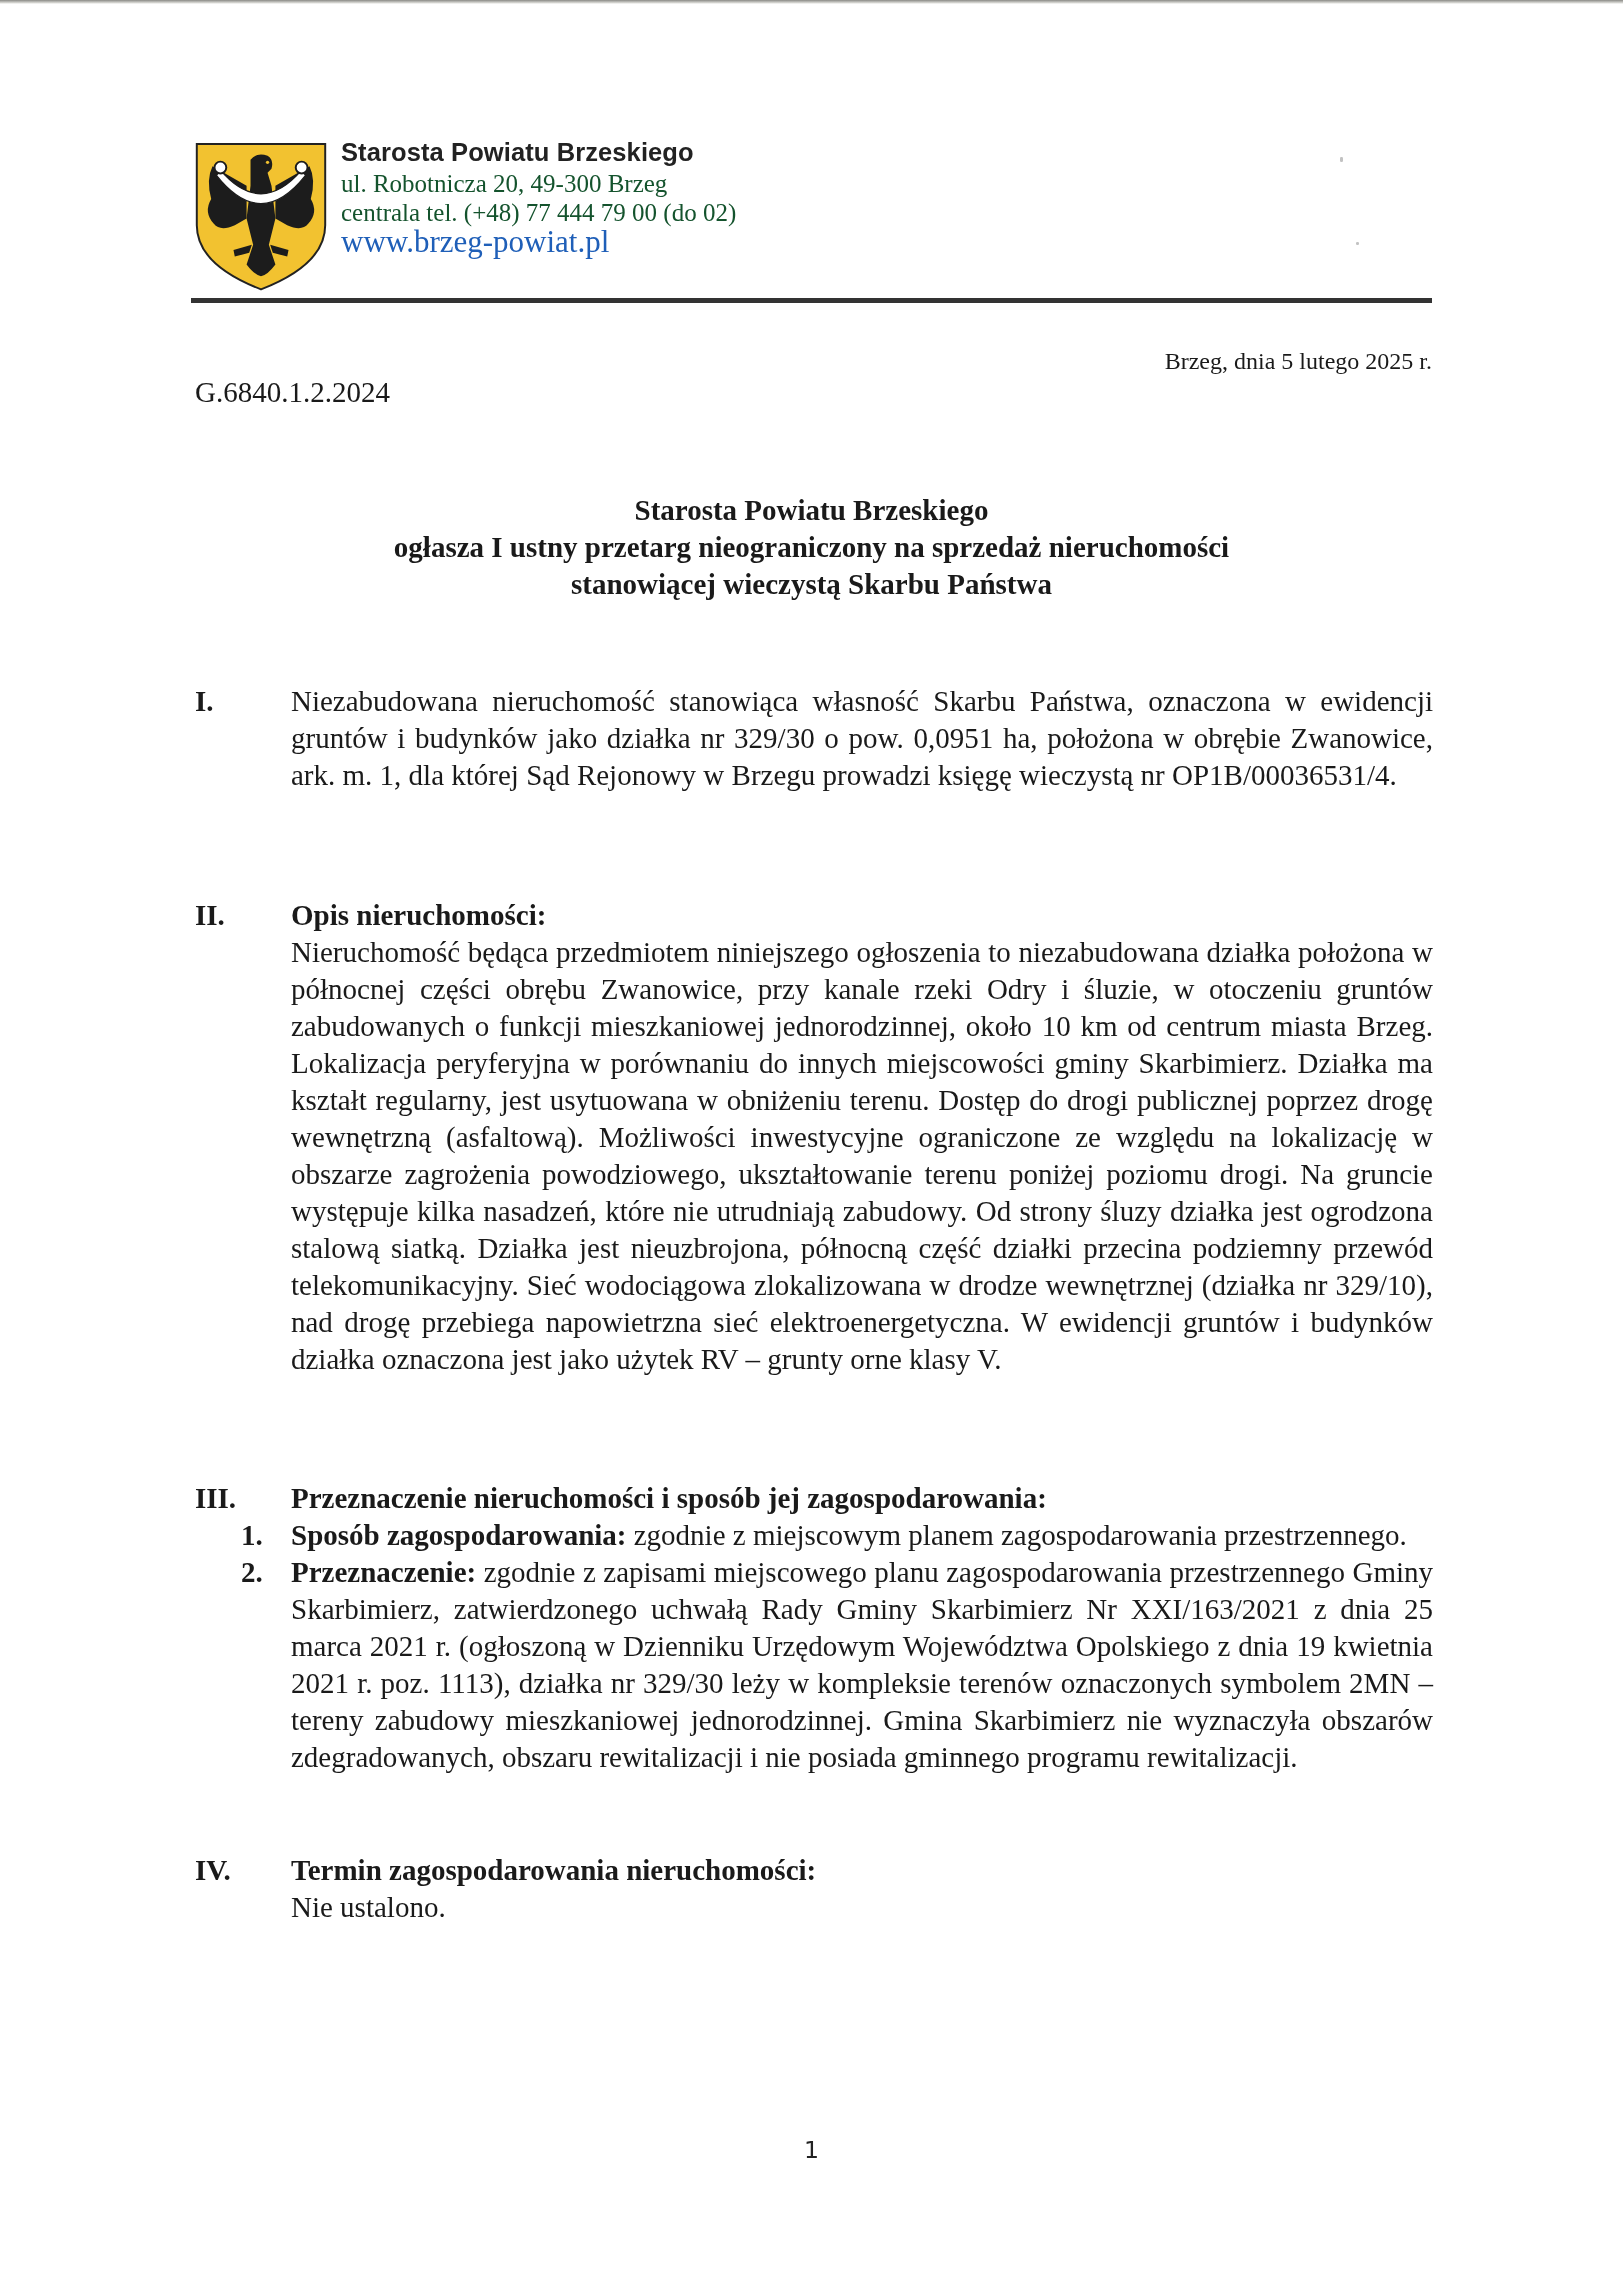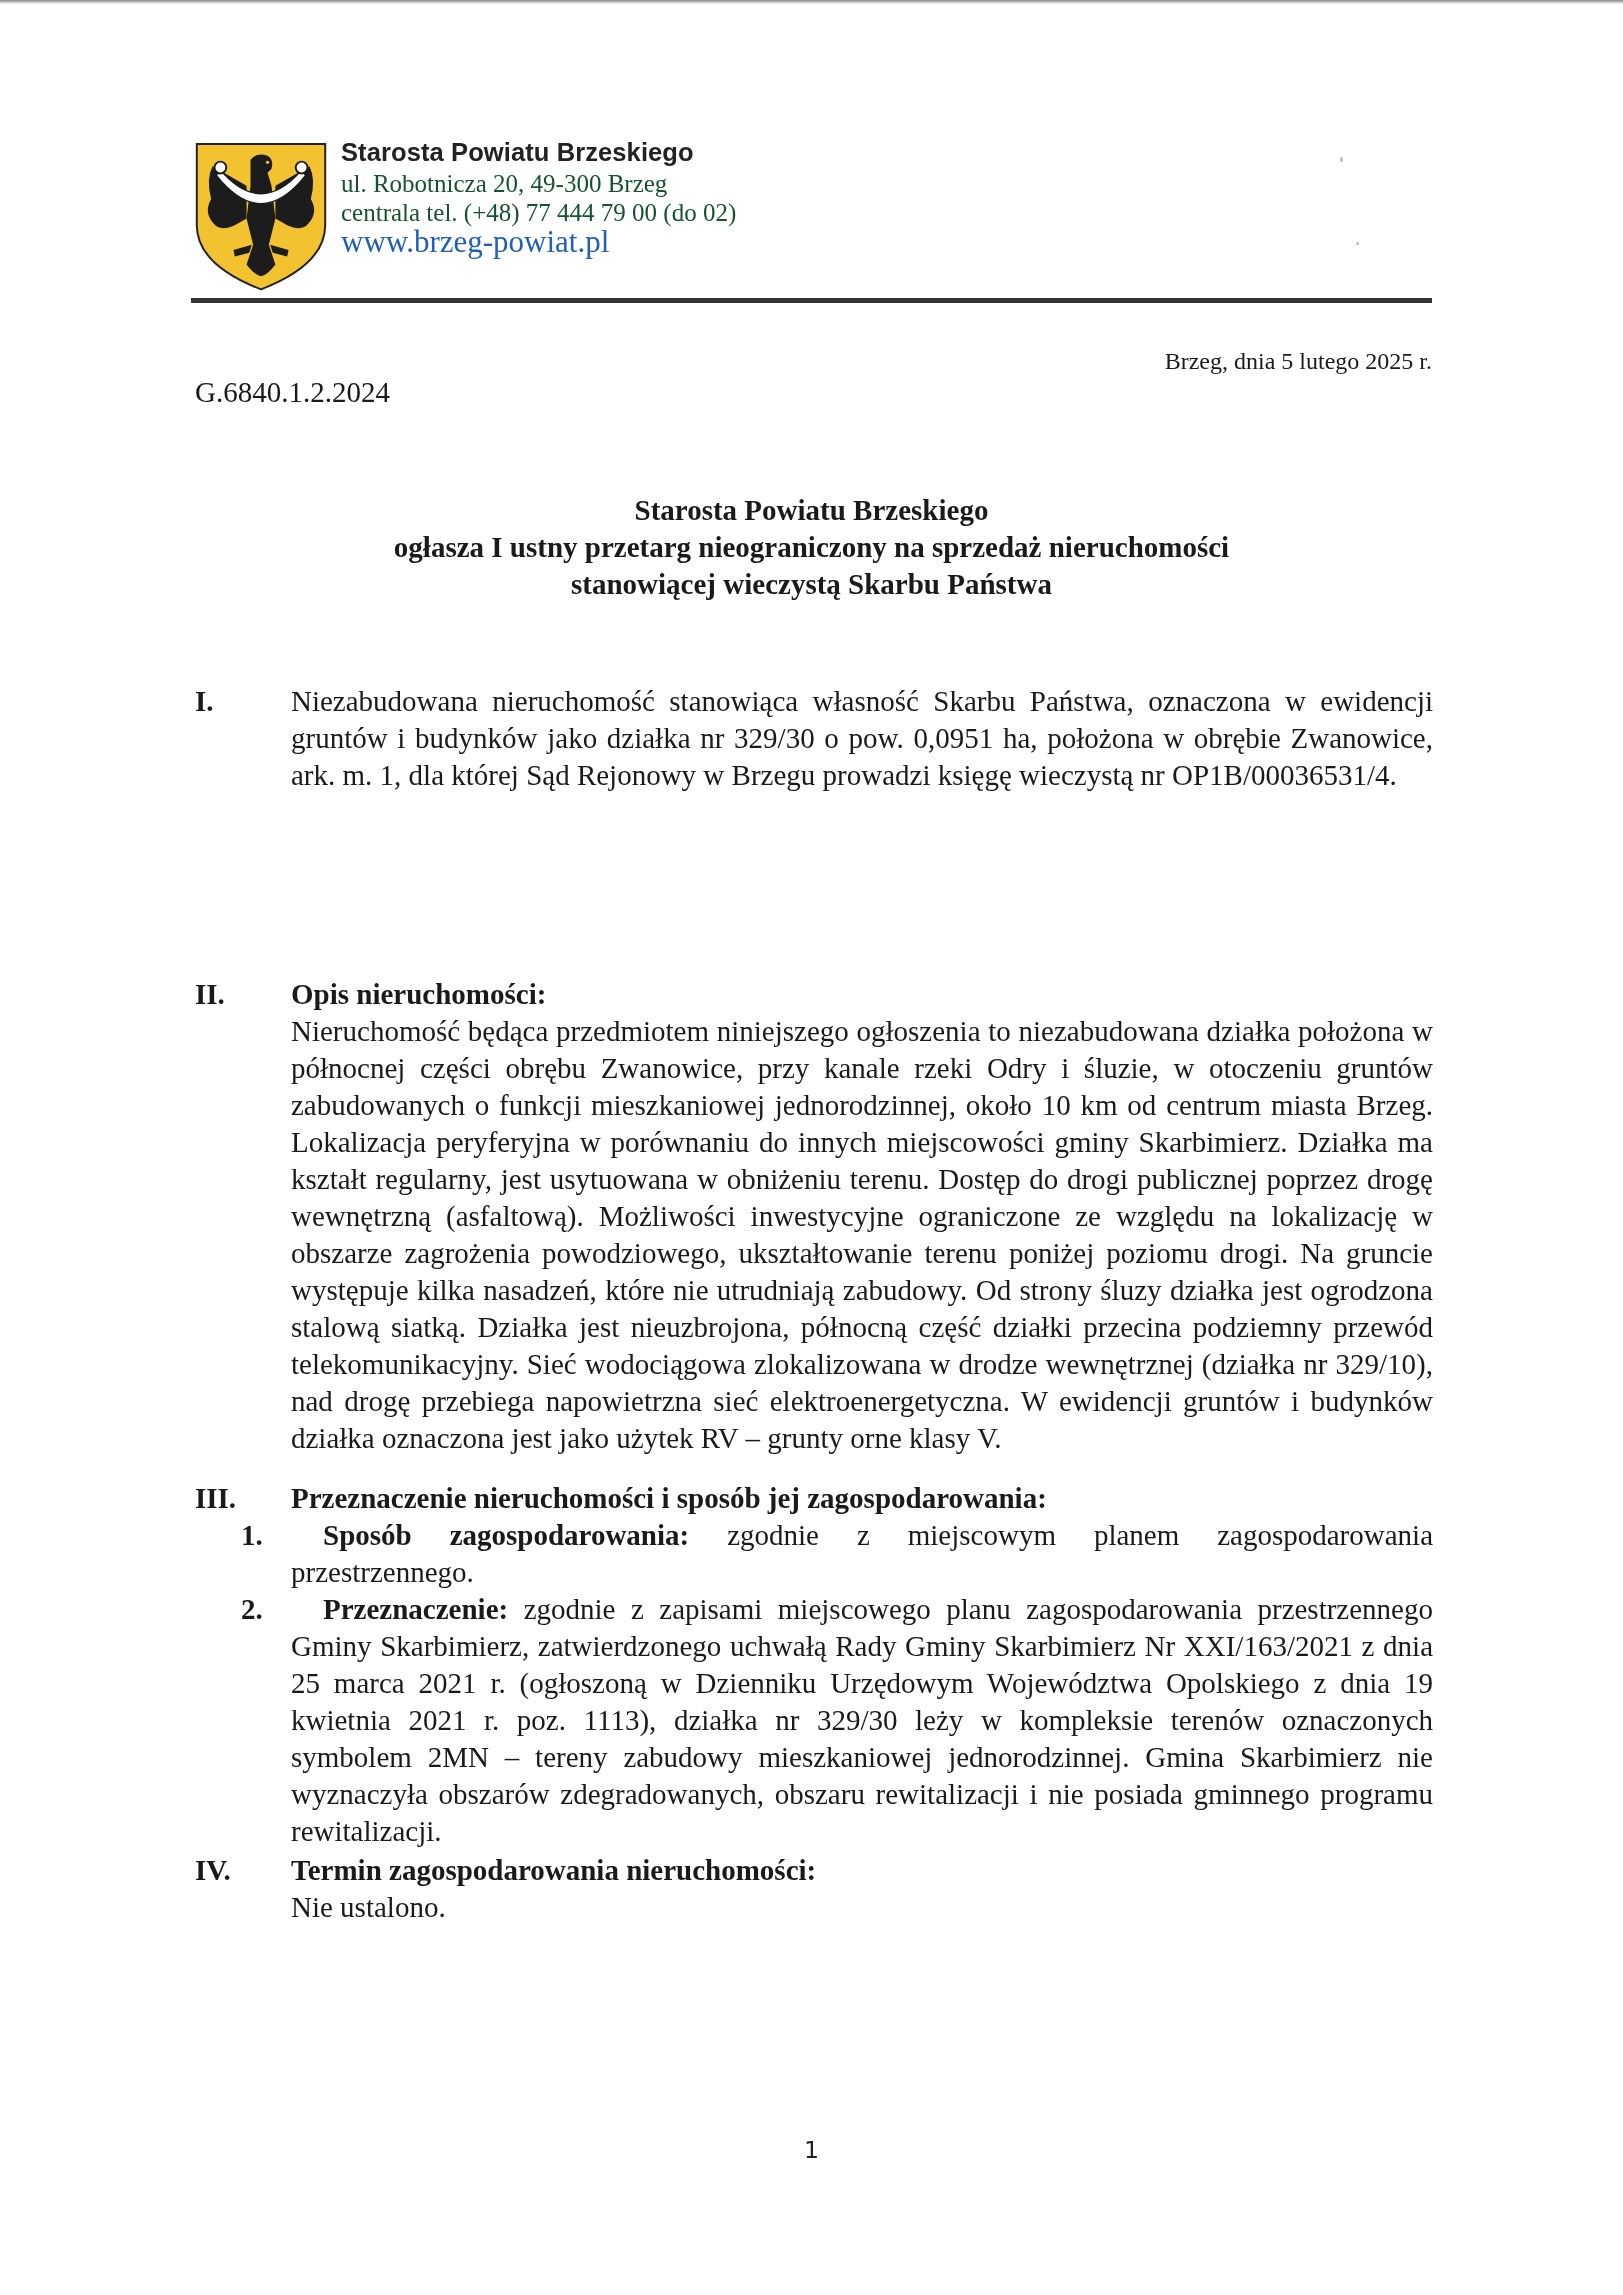--- a/index.html
+++ b/index.html
@@ -28,21 +28,21 @@
 
   
   .section { position: absolute; left: 195px; width: 1237px; }
   .sec-num { position: absolute; left: 0; top: 0; font-weight: bold; font-size: 29px; line-height: 37px; }
   .sec-body { margin-left: 96px; width: 1142px; }
   .sec-head { font-weight: bold; font-size: 29px; line-height: 37px; }
   .sec-text { font-size: 29px; line-height: 37px; text-align: justify; }
   .list-item { position: relative; margin-left: 0; }
   .list-num { position: absolute; left: -50px; top: 0; font-weight: bold; font-size: 29px; line-height: 37px; }
   .list-text { font-size: 29px; line-height: 37px; text-align: justify; }
-  .list-label { font-weight: bold; margin-left: 32px; }
+  .list-label { font-weight: bold; }
 
   .page-num { position: absolute; left: 0; width: 1623px; top: 2136px; text-align: center;
               font-family: "DejaVu Sans", sans-serif; font-size: 23.6px; color: #222; }
 </style>
 </head>
 <body>
 
 <div class="scan-edge"></div>
 <div class="speck" style="left:1340px;top:157px"></div>
 <div class="speck" style="left:1356px;top:242px;height:3.3px"></div>
@@ -81,21 +81,21 @@
   <div>stanowiącej wieczystą Skarbu Państwa</div>
 </div>
 
 <section class="section" style="top:683px">
   <div class="sec-num">I.</div>
   <div class="sec-body">
     <div class="sec-text">Niezabudowana nieruchomość stanowiąca własność Skarbu Państwa, oznaczona w ewidencji gruntów i budynków jako działka nr 329/30 o pow. 0,0951 ha, położona w obrębie Zwanowice, ark. m. 1, dla której Sąd Rejonowy w Brzegu prowadzi księgę wieczystą nr OP1B/00036531/4.</div>
   </div>
 </section>
 
-<section class="section" style="top:976px">
+<section class="section" style="top:897px">
   <div class="sec-num">II.</div>
   <div class="sec-body">
     <div class="sec-head">Opis nieruchomości:</div>
     <div class="sec-text">Nieruchomość będąca przedmiotem niniejszego ogłoszenia to niezabudowana działka położona w północnej części obrębu Zwanowice, przy kanale rzeki Odry i śluzie, w otoczeniu gruntów zabudowanych o funkcji mieszkaniowej jednorodzinnej, około 10 km od centrum miasta Brzeg. Lokalizacja peryferyjna w porównaniu do innych miejscowości gminy Skarbimierz. Działka ma kształt regularny, jest usytuowana w obniżeniu terenu. Dostęp do drogi publicznej poprzez drogę wewnętrzną (asfaltową). Możliwości inwestycyjne ograniczone ze względu na lokalizację w obszarze zagrożenia powodziowego, ukształtowanie terenu poniżej poziomu drogi. Na gruncie występuje kilka nasadzeń, które nie utrudniają zabudowy. Od strony śluzy działka jest ogrodzona stalową siatką. Działka jest nieuzbrojona, północną część działki przecina podziemny przewód telekomunikacyjny. Sieć wodociągowa zlokalizowana w drodze wewnętrznej (działka nr 329/10), nad drogę przebiega napowietrzna sieć elektroenergetyczna. W ewidencji gruntów i budynków działka oznaczona jest jako użytek RV – grunty orne klasy V.</div>
   </div>
 </section>
 
 <section class="section" style="top:1480px">
   <div class="sec-num">III.</div>
   <div class="sec-body">

